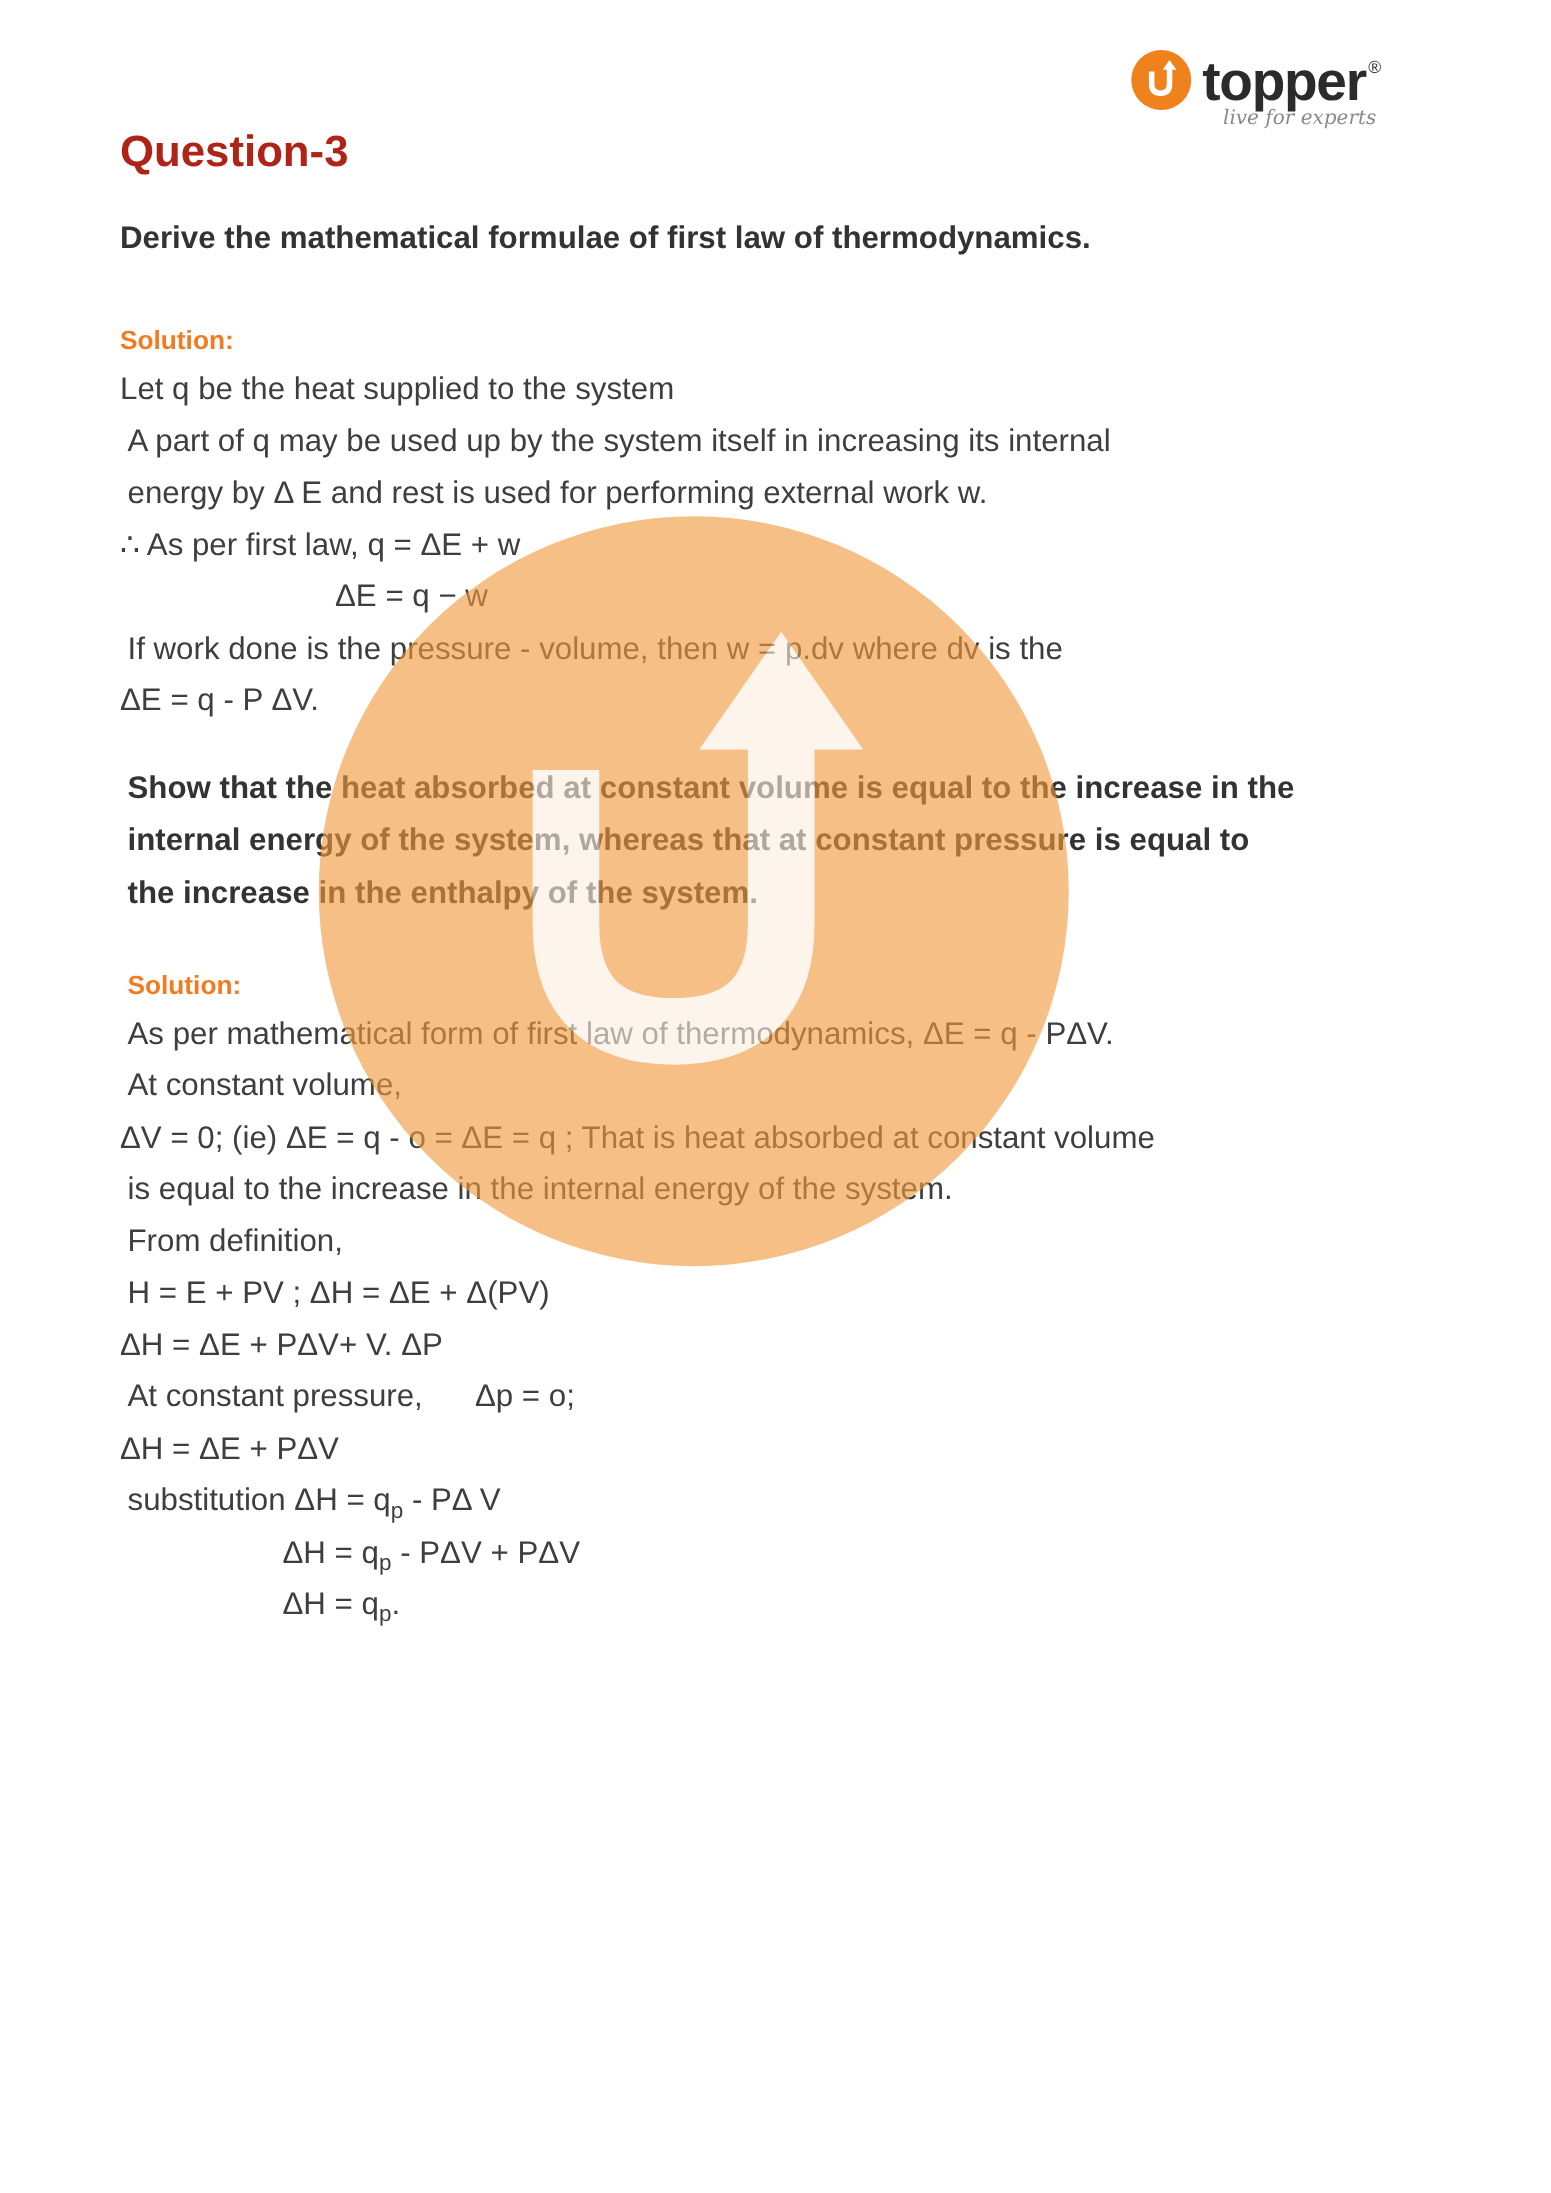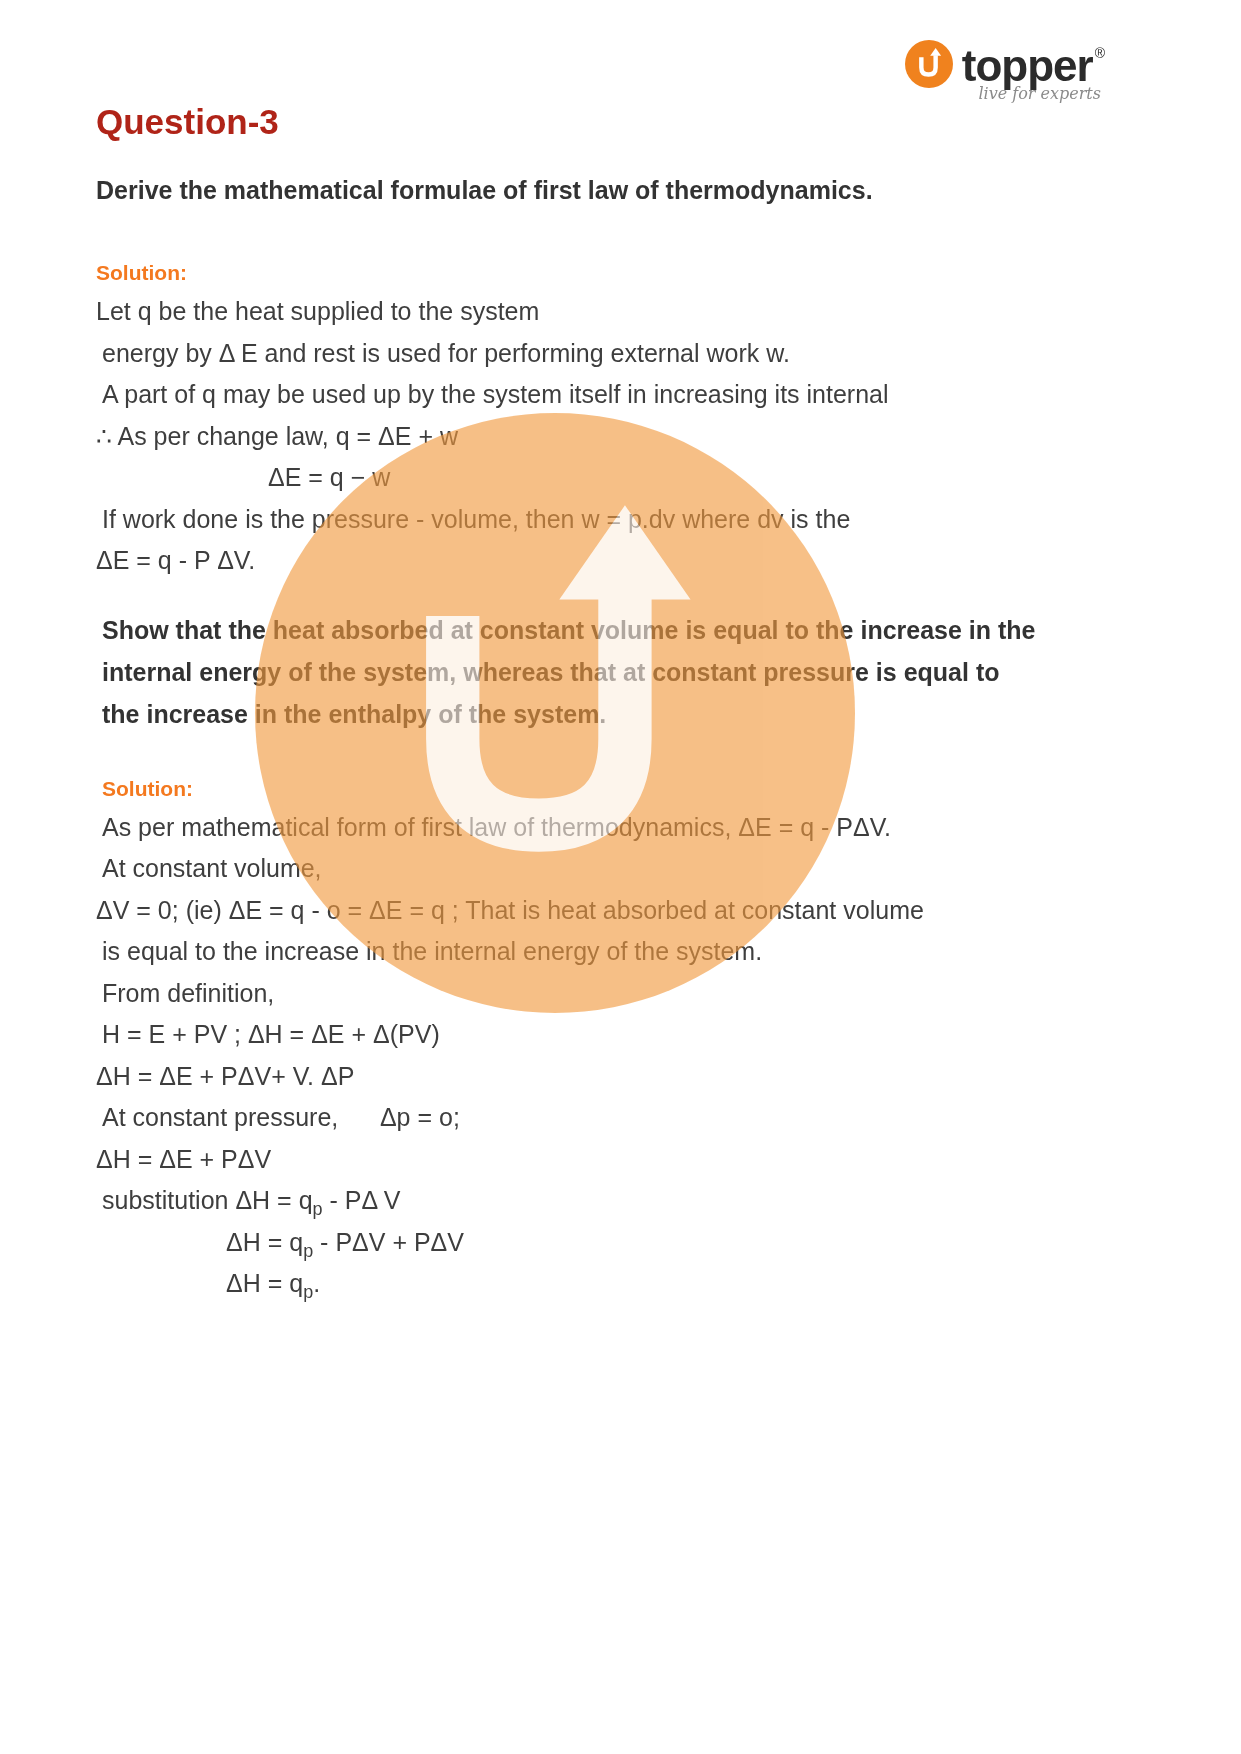--- a/index.html
+++ b/index.html
@@ -118,23 +118,23 @@
 <main class="content">
 
   <h2 class="q-heading q3-heading">Question-3</h2>
 
   <p class="question-text">Derive the mathematical formulae of first law of thermodynamics.</p>
 
   <h3 class="solution-label q3-solution">Solution:</h3>
 
   <div class="lines">
     <p class="line">Let q be the heat supplied to the system</p>
+    <p class="line pad6">A part of q may be used up by the system itself in increasing its internal</p>
     <p class="line pad6">energy by Δ E and rest is used for performing external work w.</p>
-    <p class="line pad6">A part of q may be used up by the system itself in increasing its internal</p>
-    <p class="line">∴ As per change law, q = ΔE + w</p>
+    <p class="line">∴ As per first law, q = ΔE + w</p>
     <p class="line indent-q3">ΔE = q − w</p>
     <p class="line pad6">If work done is the pressure - volume, then w = p.dv where dv is the</p>
     <p class="line">ΔE = q - P ΔV.</p>
   </div>
 
 
   <p class="question-text q4-question">Show that the heat absorbed at constant volume is equal to the increase in the internal energy of the system, whereas that at constant pressure is equal to the increase in the enthalpy of the system.</p>
 
   <h3 class="solution-label q4-solution">Solution:</h3>
 

